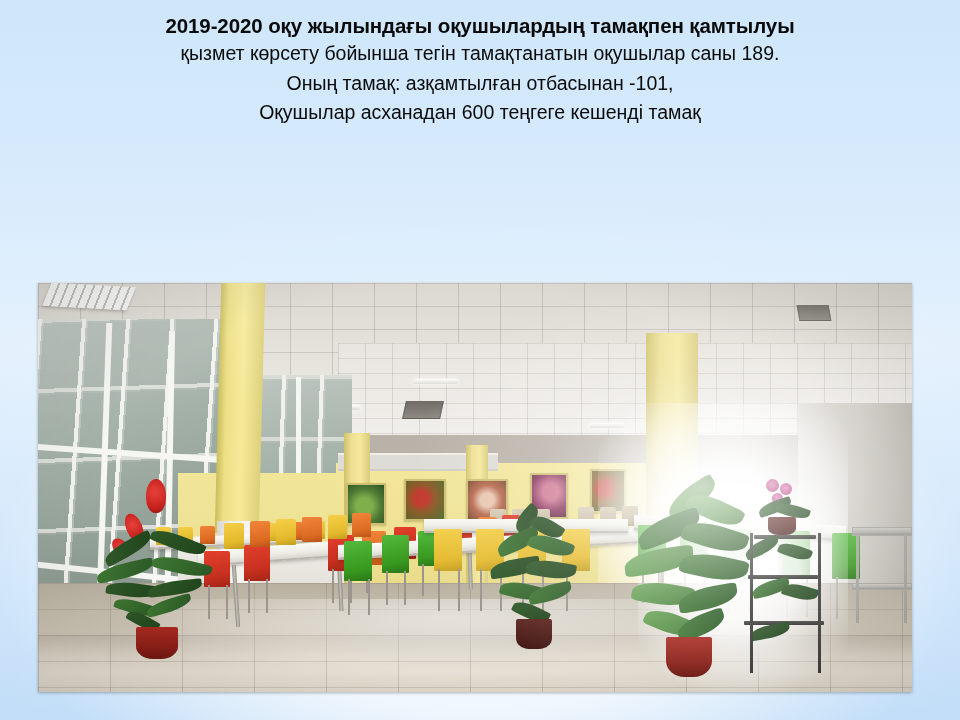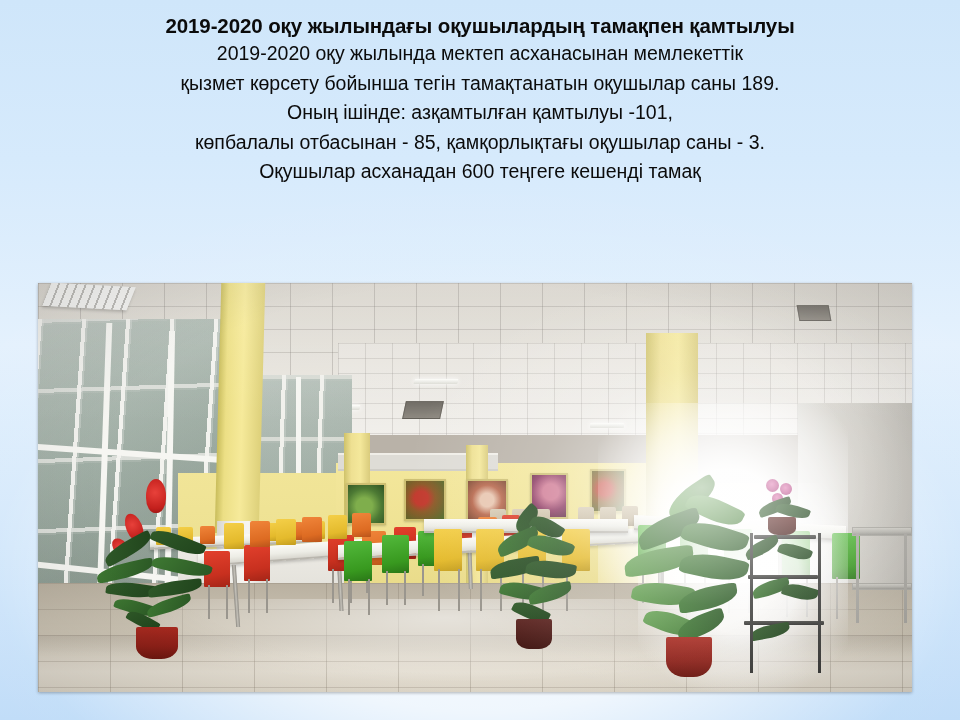--- a/index.html
+++ b/index.html
@@ -296,24 +296,22 @@
     pointer-events: none;
   }
 </style>
 </head>
 <body>
 
 <div id="slide">
 
   <div id="textblock">
     <div class="title-line">2019-2020 оқу жылындағы оқушылардың тамақпен қамтылуы</div>
-    <div class="body-line">2019-2020 оқу жылында мектеп асханасынан  мемлекеттік</div>
     <div class="body-line">қызмет   көрсету бойынша  тегін тамақтанатын оқушылар саны 189.</div>
-    <div class="body-line">Оның ішінде: азқамтылған қамтылуы -101,</div>
-    <div class="body-line">көпбалалы отбасынан - 85, қамқорлықтағы оқушылар саны - 3.</div>
+    <div class="body-line">Оның тамақ: азқамтылған отбасынан -101,</div>
     <div class="body-line">Оқушылар асханадан   600 теңгеге   кешенді тамақ</div>
   </div>
 
   <div id="photo">
 
     <div class="ceiling"></div>
     <div class="ceiling-far"></div>
     <div class="grid-light"></div>
     <div class="vent-dark" style="left:366px;top:118px;width:36px;height:16px;transform:skewX(-12deg);"></div>
     <div class="vent-dark" style="left:760px;top:22px;width:30px;height:14px;transform:skewX(10deg);"></div>

